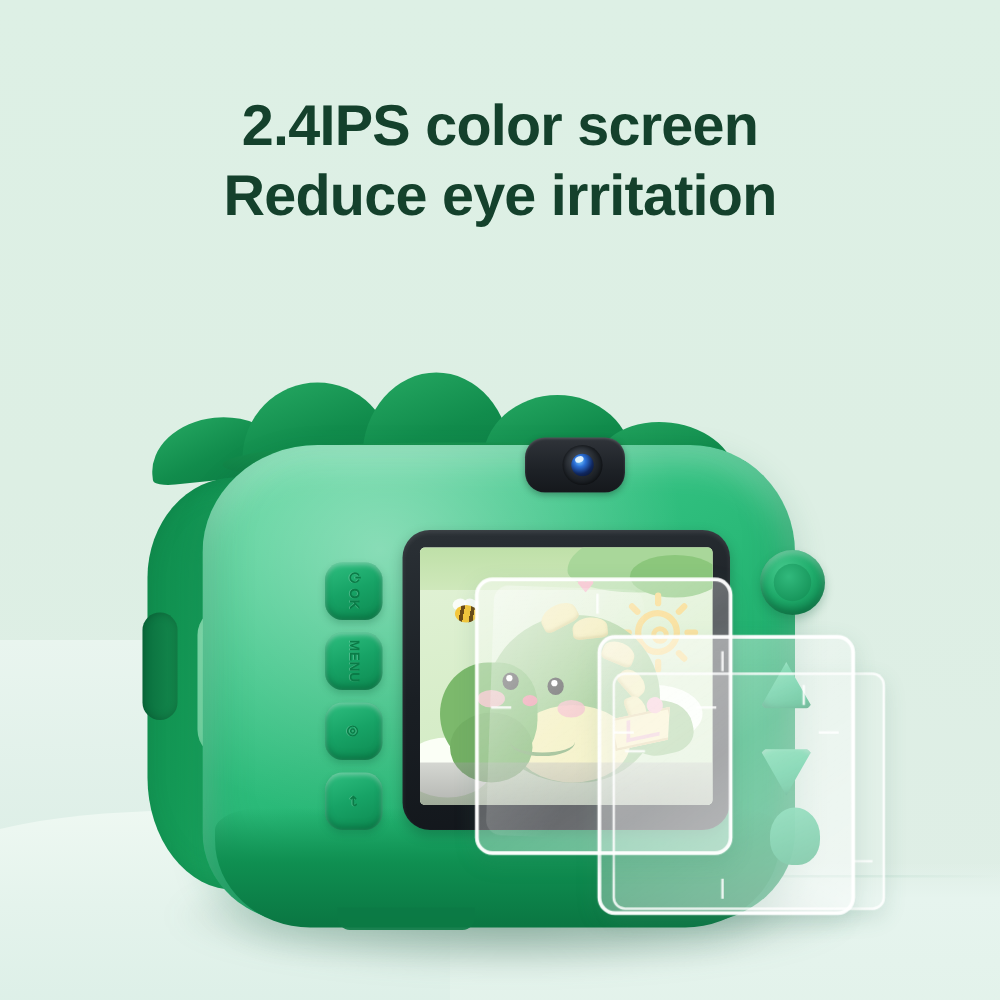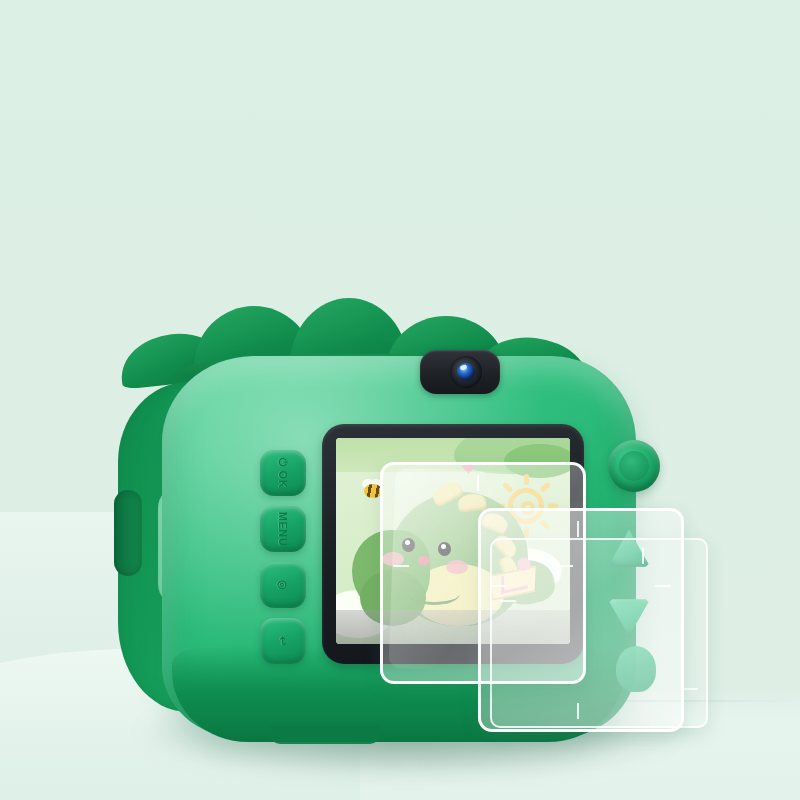--- a/index.html
+++ b/index.html
@@ -219,20 +219,22 @@
 <div class="stage">
 
   <div class="bg-wash"></div>
   <div class="pedestal-back"></div>
   <div class="floor"></div>
   <div class="floor-line"></div>
   <div class="pedestal-top"></div>
   <div class="cam-shadow"></div>
 
   <div class="headline">
+    <span>2.4IPS color screen</span>
+    <span class="l2">Reduce eye irritation</span>
   </div>
 
   <div class="camera">
 
     <div class="spikes">
       <div class="spike sp1"></div>
       <div class="spike sp2"></div>
       <div class="spike sp3"></div>
       <div class="spike sp4"></div>
       <div class="spike sp5"></div>

